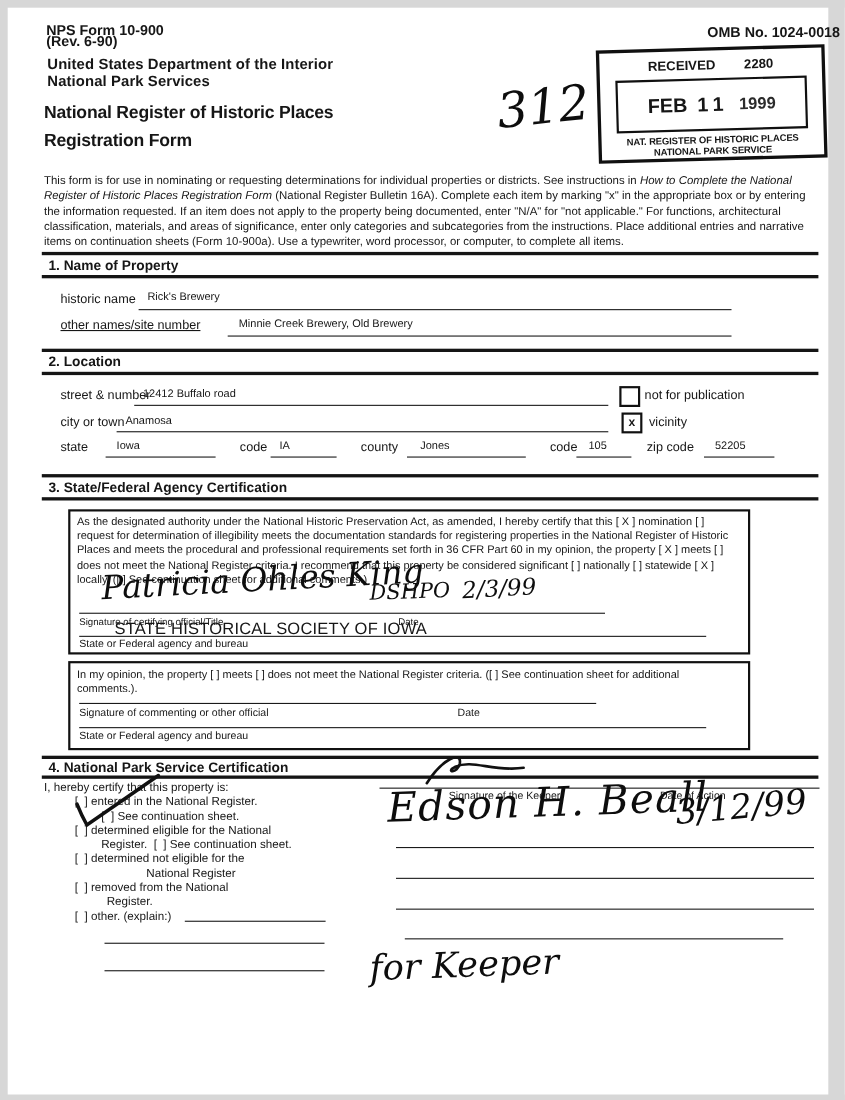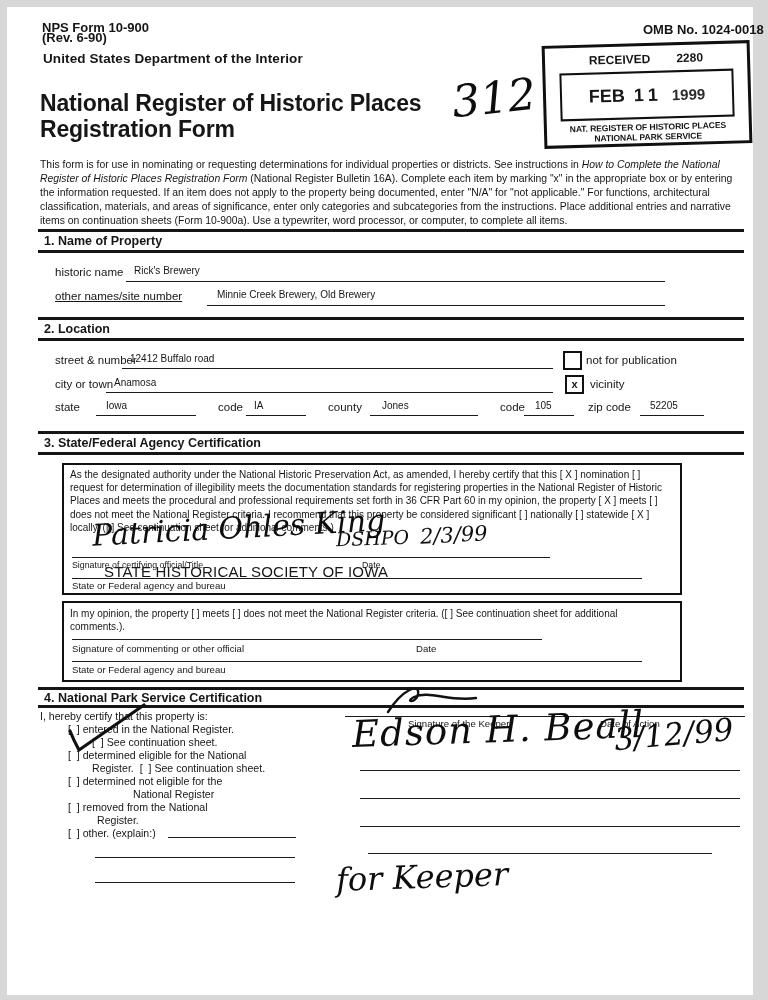--- a/index.html
+++ b/index.html
@@ -11,21 +11,21 @@
   }
   .abs{position:absolute;}
   .i{font-style:italic;}
   .edge{position:absolute;background:#d7d7d7;}
   .edge-l{left:0;top:0;bottom:0;width:7px;}
   .edge-t{left:0;right:0;top:0;height:7px;}
   .edge-r{right:0;top:0;bottom:0;width:15px;}
   .edge-b{left:0;right:0;bottom:0;height:5px;}
   .tiny{font-size:13px;font-weight:bold;line-height:10px;}
   .dept{font-size:13.5px;font-weight:bold;line-height:15px;letter-spacing:0.1px;}
-  .title{font-size:23px;font-weight:bold;line-height:26px;letter-spacing:-0.2px;}
+  .title{font-size:16px;font-weight:bold;line-height:26px;letter-spacing:-0.2px;}
   .intro{font-size:10.4px;line-height:13.8px;text-align:left;}
   .rule{position:absolute;background:#151515;height:3px;}
   .sechead{font-size:12.5px;font-weight:bold;}
   .lbl{font-size:11.5px;}
   .val{font-size:10px;}
   .fline{position:absolute;border-bottom:1.6px solid #1a1a1a;}
   .cb{position:absolute;width:15px;height:15px;border:2px solid #111;background:#fff;
       font-size:11px;text-align:center;line-height:15px;font-weight:bold;}
   .boxed{position:absolute;border:2px solid #111;background:#fff;}
   .boxtext{font-size:10px;line-height:13.2px;}
@@ -49,20 +49,21 @@
 <div class="edge edge-b"></div>
 
 <div class="abs tiny" style="left:42px;top:23px;">
   <div>NPS Form 10-900</div>
   <div>(Rev. 6-90)</div>
 </div>
 <div class="abs tiny" style="left:643px;top:25px;">OMB No. 1024-0018</div>
 
 <div class="abs dept" style="left:43px;top:51px;">
   <div>United States Department of the Interior</div>
+  <div>National Park Services</div>
 </div>
 
 <div class="abs title" style="left:40px;top:90px;">
   <div>National Register of Historic Places</div>
   <div>Registration Form</div>
 </div>
 
 <div class="abs hand" style="left:452px;top:72px;font-size:44px;transform:rotate(-6deg);">312</div>
 
 <div class="stampbox" style="left:543px;top:43px;width:202px;height:97px;">

